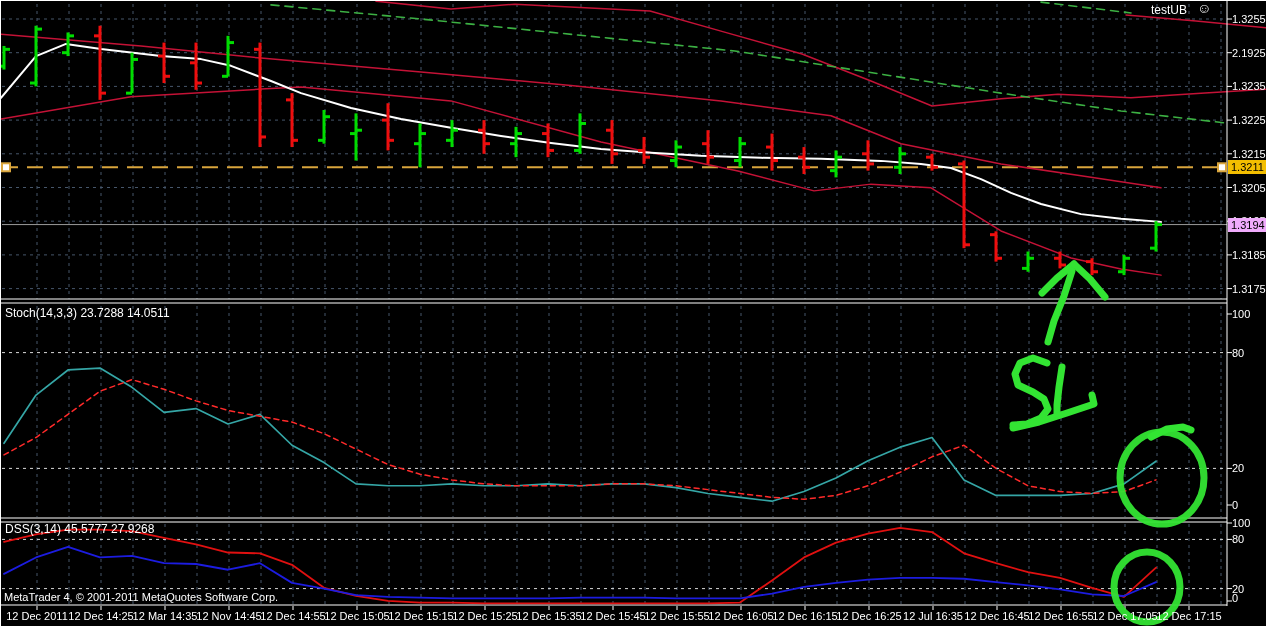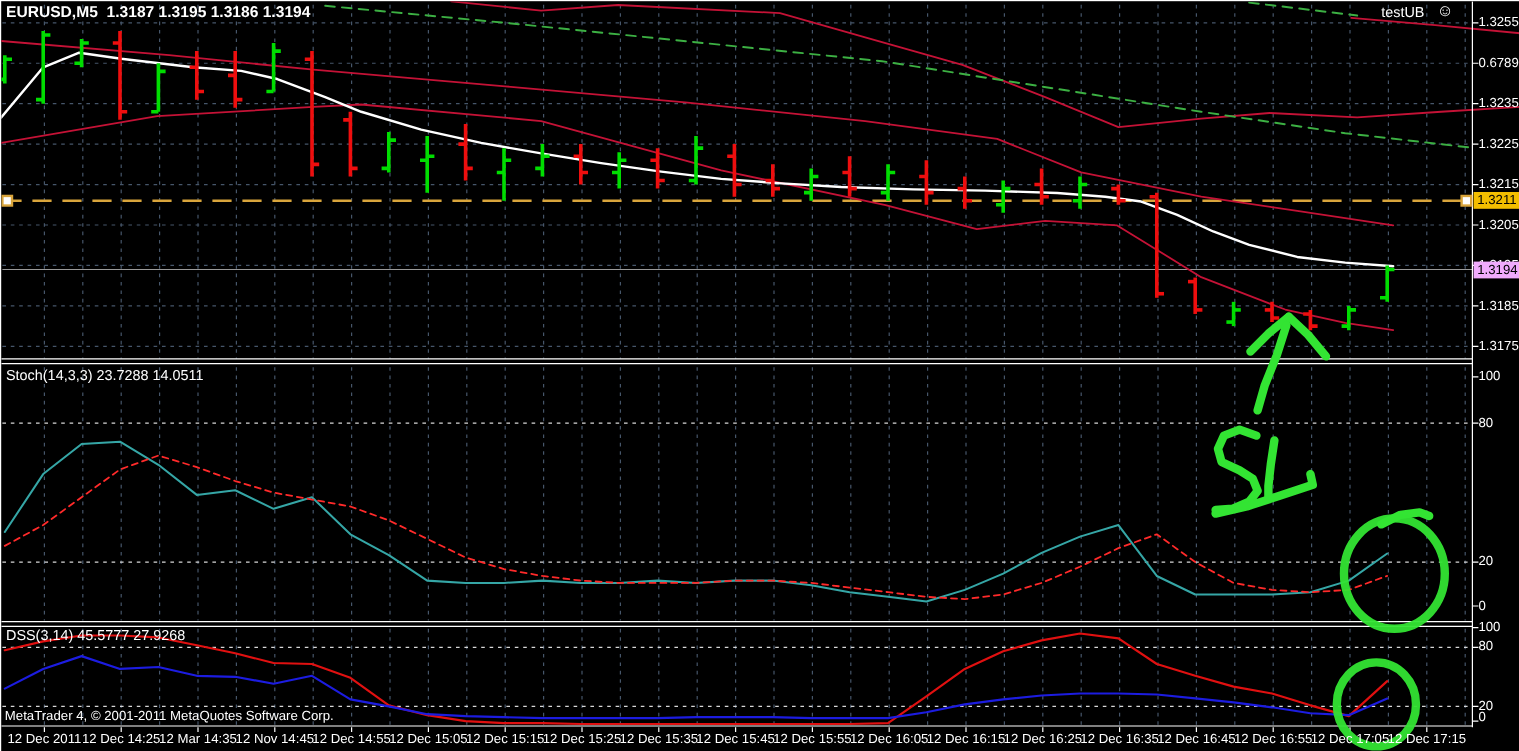--- a/index.html
+++ b/index.html
@@ -320,33 +320,32 @@
       <polyline points="1073,263 1089,278 1104,296" fill="none" stroke="#33E433" stroke-width="7" stroke-linejoin="round" stroke-linecap="round"></polyline>
       <polyline points="1071,270 1063,295 1053,320 1047,341" fill="none" stroke="#33E433" stroke-width="7" stroke-linejoin="round" stroke-linecap="round"></polyline>
       <polyline points="1046,362 1032,357 1019,362 1014,373 1017,384 1032,391 1043,398 1047,408 1040,417 1026,423 1012,424" fill="none" stroke="#33E433" stroke-width="7" stroke-linejoin="round" stroke-linecap="round"></polyline>
       <polyline points="1061,366 1058,386 1056,404 1056,413" fill="none" stroke="#33E433" stroke-width="7" stroke-linejoin="round" stroke-linecap="round"></polyline>
       <polyline points="1012,427 1038,421 1066,412 1093,403 1091,394" fill="none" stroke="#33E433" stroke-width="7" stroke-linejoin="round" stroke-linecap="round"></polyline>
       <polyline points="1150,436 1166,428 1182,426 1190,429" fill="none" stroke="#33E433" stroke-width="7" stroke-linejoin="round" stroke-linecap="round"></polyline>
       <ellipse cx="1161" cy="477" rx="42" ry="46" fill="none" stroke="#33E433" stroke-width="7" opacity="0.95"></ellipse>
       <ellipse cx="1146" cy="586" rx="33" ry="35" fill="none" stroke="#33E433" stroke-width="7" opacity="0.95"></ellipse>
     </svg>
 
-  <div class="lbl title" style="left:4px;top:2px;">EURUSD,M5  1.3187 1.3195 1.3186 1.3194</div>
 
   <div class="lbl badge" style="left:1150px;top:3px;">testUB</div>
   <div class="lbl" style="left:1196px;top:1px;font-size:14px;">☺</div>
 
   <div class="lbl ind" style="left:4px;top:306px;">Stoch(14,3,3) 23.7288 14.0511</div>
   <div class="lbl ind" style="left:4px;top:522px;">DSS(3,14) 45.5777 27.9268</div>
 
   <div class="lbl" style="left:3px;top:590px;">MetaTrader 4, © 2001-2011 MetaQuotes Software Corp.</div>
 
   <div id="price-axis">
       <div class="axis-lbl" style="top:12px;">1.3255</div>
-      <div class="axis-lbl" style="top:45.69999999999629px;">0.6789</div>
+      <div class="axis-lbl" style="top:45.69999999999629px;">2.1925</div>
       <div class="axis-lbl" style="top:79.40000000000006px;">1.3235</div>
       <div class="axis-lbl" style="top:113.09999999999634px;">1.3225</div>
       <div class="axis-lbl" style="top:146.80000000000013px;">1.3215</div>
       <div class="axis-lbl" style="top:180.49999999999642px;">1.3205</div>
       <div class="axis-lbl" style="top:214.2000000000002px;">1.3195</div>
       <div class="axis-lbl" style="top:247.89999999999648px;">1.3185</div>
       <div class="axis-lbl" style="top:281.60000000000025px;">1.3175</div>
     </div>
   <div id="sub-axes">
       <div class="axis-lbl" style="top:307px;">100</div>
@@ -366,21 +365,21 @@
       <div class="time-lbl" style="left:292px;">12 Dec 14:55</div>
       <div class="time-lbl" style="left:356px;">12 Dec 15:05</div>
       <div class="time-lbl" style="left:420px;">12 Dec 15:15</div>
       <div class="time-lbl" style="left:484px;text-align:right;">12 Dec 15:25</div>
       <div class="time-lbl" style="left:548px;">12 Dec 15:35</div>
       <div class="time-lbl" style="left:612px;">12 Dec 15:45</div>
       <div class="time-lbl" style="left:676px;">12 Dec 15:55</div>
       <div class="time-lbl" style="left:740px;">12 Dec 16:05</div>
       <div class="time-lbl" style="left:804px;">12 Dec 16:15</div>
       <div class="time-lbl" style="left:868px;">12 Dec 16:25</div>
-      <div class="time-lbl" style="left:932px;">12 Dec 16:35</div>
+      <div class="time-lbl" style="left:932px;">12 Jul 16:35</div>
       <div class="time-lbl" style="left:996px;">12 Dec 16:45</div>
       <div class="time-lbl" style="left:1060px;">12 Dec 16:55</div>
       <div class="time-lbl" style="left:1124px;">12 Dec 17:05</div>
       <div class="time-lbl" style="left:1188px;">12 Dec 17:15</div>
     </div>
 
   <div class="price-box" id="alert-box" style="top: 159.28px; background: rgb(243, 190, 0);">1.3211</div>
   <div class="price-box" id="bid-box" style="top: 216.57px; background: #f0abfc;">1.3194</div>
 </div>
 

